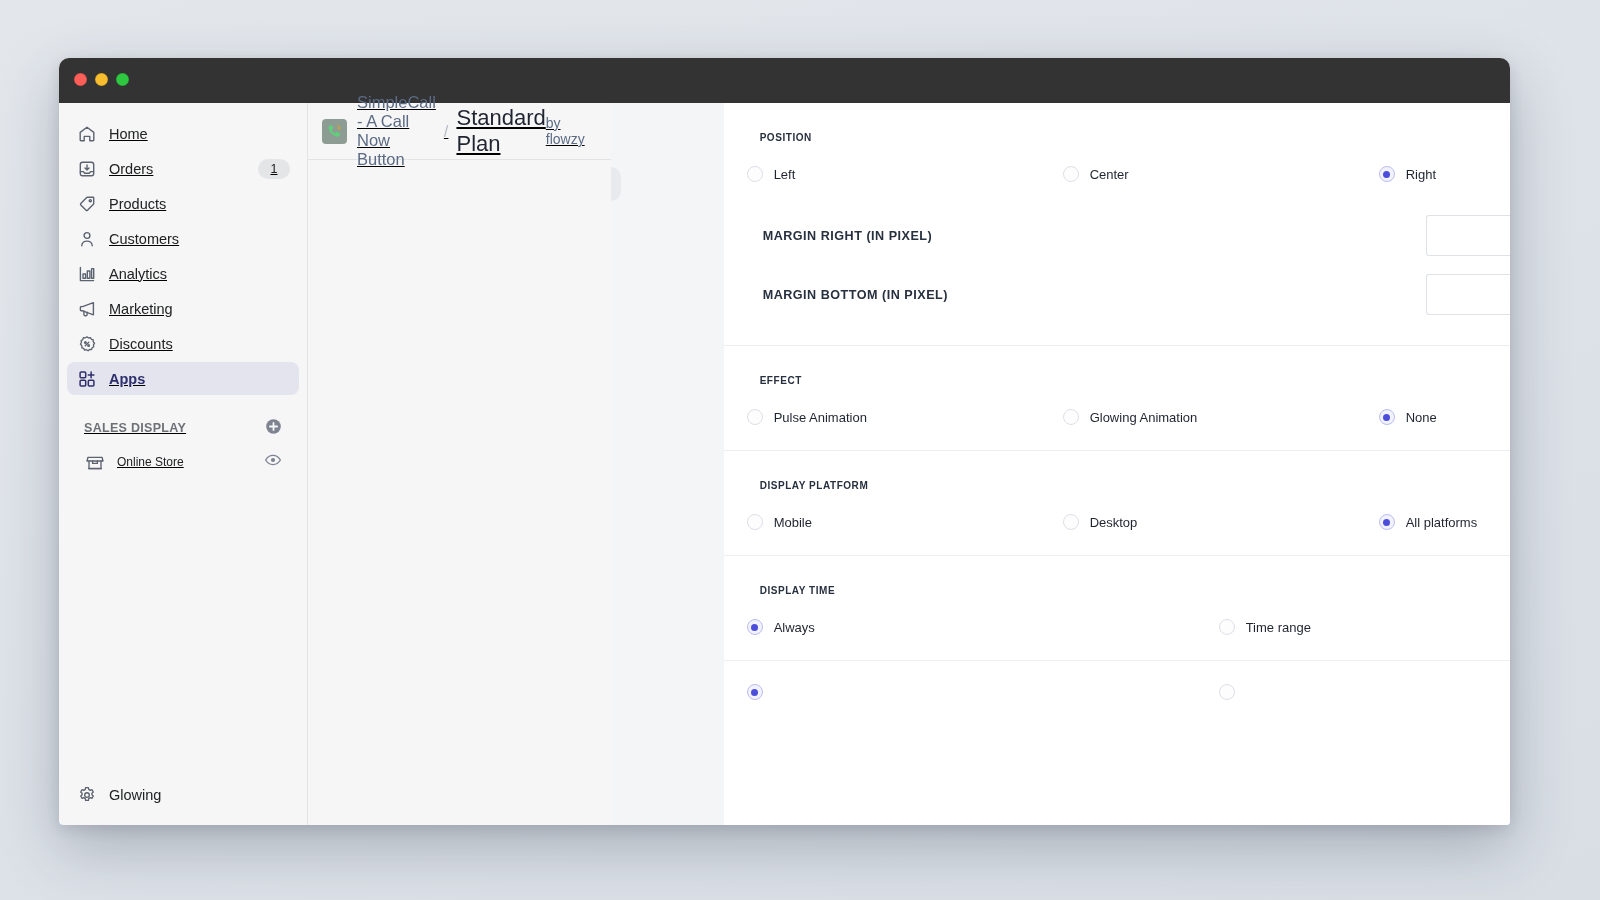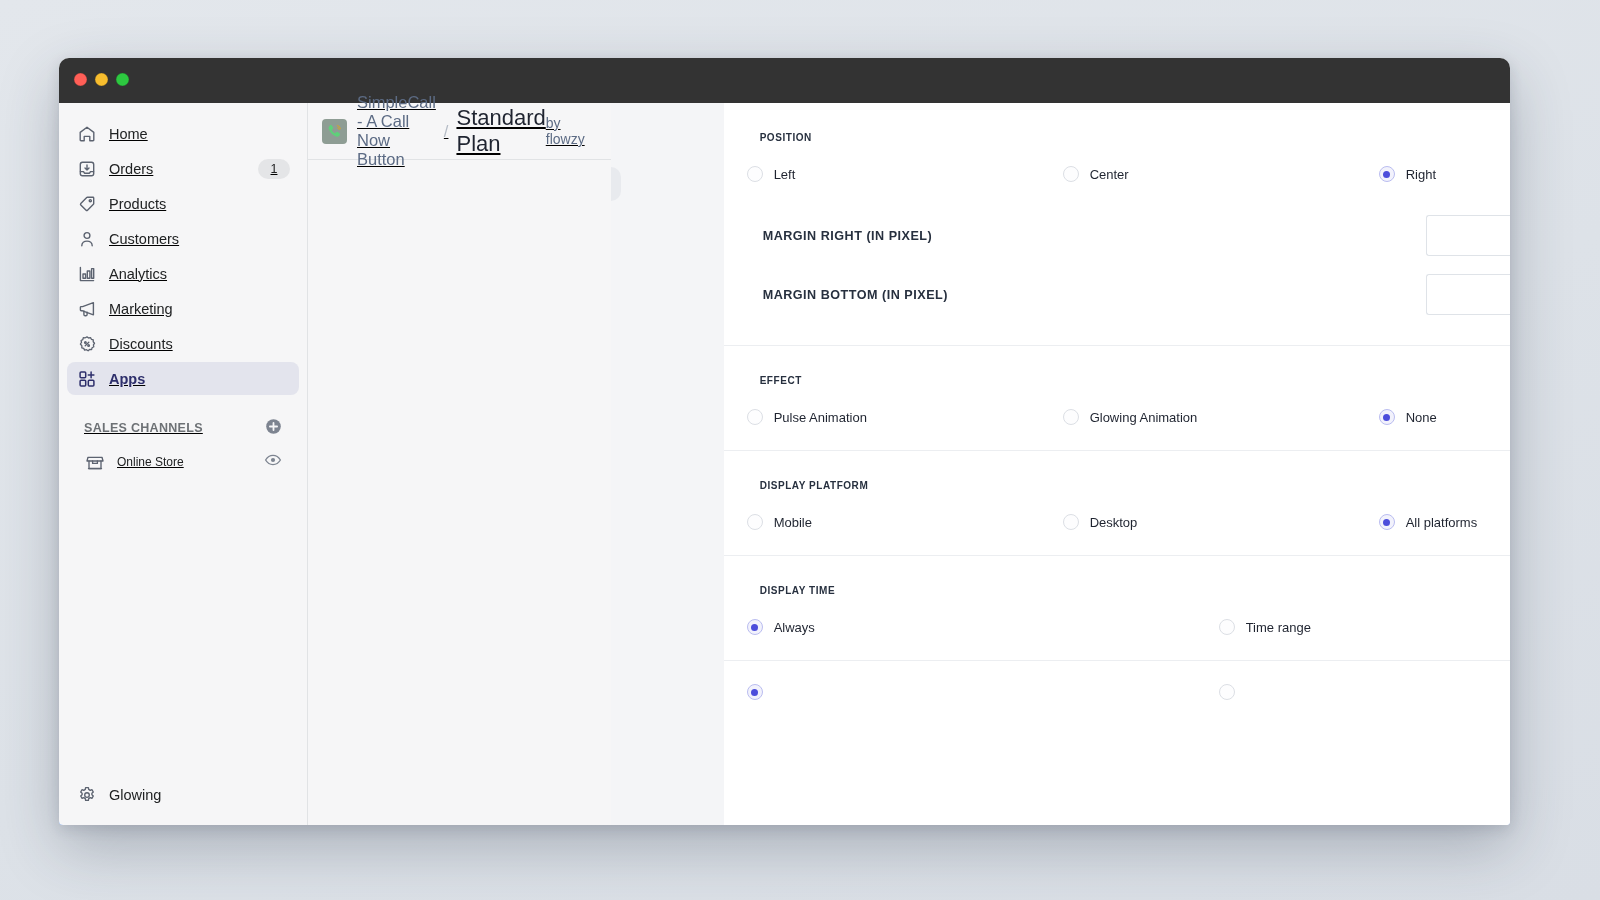--- a/index.html
+++ b/index.html
@@ -222,21 +222,21 @@
                 <rect x="3.1" y="3.1" width="5.6" height="5.6" rx="1"></rect>
                 <rect x="3.1" y="11.3" width="5.6" height="5.6" rx="1"></rect>
                 <rect x="11.3" y="11.3" width="5.6" height="5.6" rx="1"></rect>
                 <path d="M14.1 3.1v5.6M11.3 5.9h5.6"></path>
               </svg>
             </span>
             <span class="lbl">Apps</span>
           </div>
 
           <div class="sec-head">
-            <span>SALES CHANNELS</span>
+            <span>SALES DISPLAY</span>
             <span class="plus">
               <svg width="17" height="17" viewBox="0 0 17 17" fill="none">
                 <circle cx="8.5" cy="8.5" r="7.3" fill="#7d8490"></circle>
                 <path d="M8.5 4.9v7.2M4.9 8.5h7.2" stroke="#f6f6f7" stroke-width="1.8" stroke-linecap="round"></path>
               </svg>
             </span>
           </div>
 
           <div class="chan-item">
             <span class="ico">

